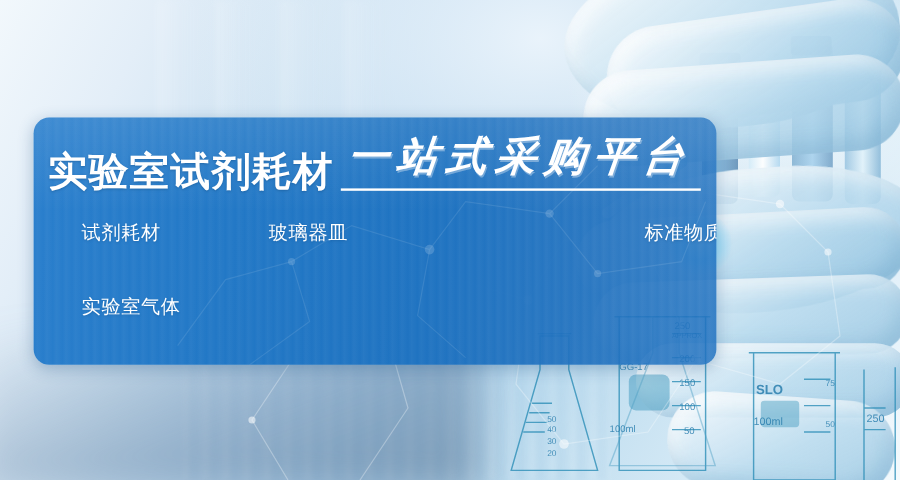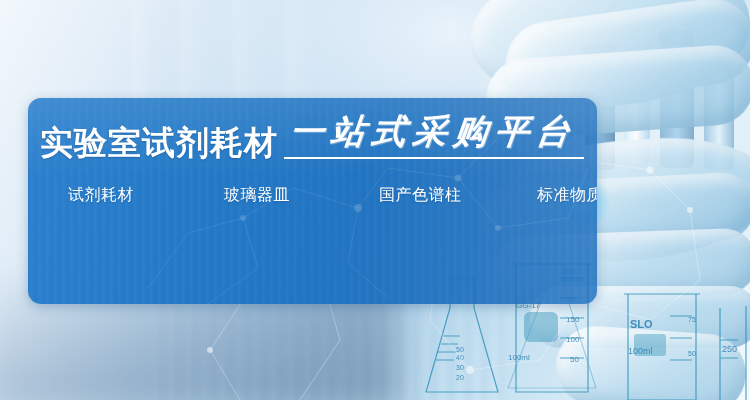--- a/index.html
+++ b/index.html
@@ -334,21 +334,23 @@
       <span class="title-brush-wrap">
         <span class="title-brush">一站式采购平台</span>
         <span class="title-underline"></span>
       </span>
     </div>
 
     <div class="cats">
       <div class="cat-row">
         <span class="cat c1">试剂耗材</span>
         <span class="cat c2">玻璃器皿</span>
-        <span class="cat c3">国产色谱柱</span>
         <span class="cat c4">标准物质</span>
       </div>
       <div class="cat-row">
       </div>
+      <div class="cat-row">
+        <span class="cat c1">实验室气体</span>
+      </div>
     </div>
   </div>
 
 </div>
 
 </body></html>

